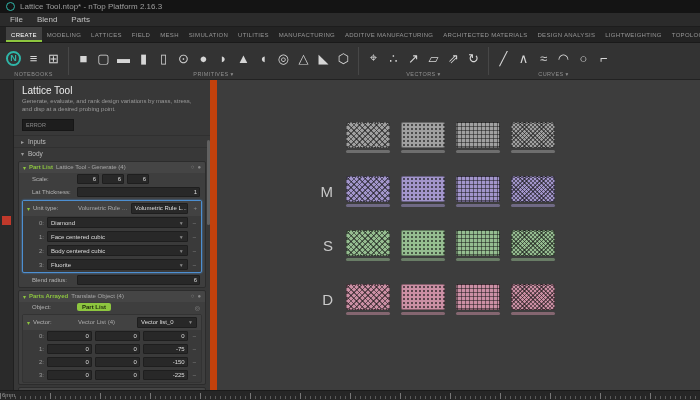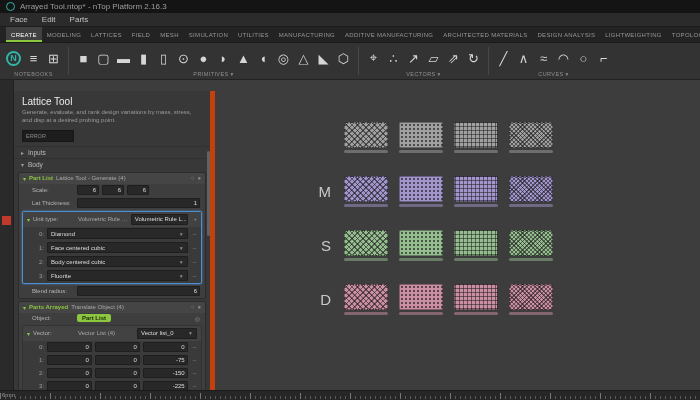--- a/index.html
+++ b/index.html
@@ -14,21 +14,21 @@
   .toolbar{height:36px;background:#333;display:flex;align-items:stretch;padding:0 4px;border-bottom:1px solid #222;}
   .tgroup{display:flex;flex-direction:column;justify-content:space-between;padding-top:2px;}
   .ticons{display:flex;align-items:center;gap:1px;flex:1;}
   .icon-btn{width:19px;height:22px;display:flex;align-items:center;justify-content:center;font-size:13px;color:#d6d6d6;border-radius:2px;}
   .logo{width:15px;height:15px;border-radius:50%;border:2px solid #2fb6a8;color:#2fb6a8;font-size:9px;font-weight:bold;display:flex;align-items:center;justify-content:center;box-sizing:border-box;}
   .glabel{font-size:5.5px;color:#8f8f8f;text-align:center;padding-bottom:2px;letter-spacing:.4px;}
   .vdiv{width:1px;background:#474747;margin:4px 5px;}
   .main{display:flex;height:310px;}
   .gutter{width:13px;background:#2a2a2a;position:relative;border-right:1px solid #202020;}
   .red-marker{position:absolute;left:2px;top:136px;width:9px;height:9px;background:#c0392b;}
-  .panel{width:196px;background:#383838;border-right:5px solid #c2410c;font-size:6px;position:relative;overflow:hidden;margin-top:11px;}
+  .panel{width:196px;background:#383838;border-right:7px solid #c2410c;font-size:6px;position:relative;overflow:hidden;}
   .panel-title{font-size:10px;color:#ececec;padding:5px 8px 2px;}
   .panel-desc{font-size:6px;line-height:1.3;color:#9a9a9a;padding:0 8px 3px;}
   .status-box{margin:2px 8px 4px;background:#1d1d1d;width:44px;height:10px;display:flex;align-items:center;padding:0 3px;font-size:5.5px;color:#8a8a8a;border:1px solid #161616;}
   .section-row{display:flex;align-items:center;gap:4px;padding:2px 7px;font-size:6.5px;color:#bdbdbd;border-top:1px solid #303030;}
   .chev{color:#9a9a9a;font-size:6px;}
   .chev.green{color:#8dc63f;}
   .block{margin:2px 4px;background:#3e3e3e;border:1px solid #2c2c2c;border-radius:2px;}
   .block-header{display:flex;align-items:center;gap:3px;padding:2px 4px;background:#454545;border-radius:2px 2px 0 0;}
   .block-name{color:#8dc63f;font-weight:bold;font-size:6px;white-space:nowrap;}
   .block-type{color:#a8a8a8;font-size:6px;overflow:hidden;white-space:nowrap;text-overflow:ellipsis;flex:1;}
@@ -61,26 +61,26 @@
   .tick{position:absolute;bottom:6px;width:1px;background:#5a5a5a;}
   .tick.tall{background:#777;}
   .rlabel{position:absolute;bottom:0px;font-size:5px;color:#8a8a8a;transform:translateX(-50%);}
   .scale-indicator{position:absolute;left:2px;bottom:7px;font-size:6px;color:#9a9a9a;}
 </style>
 </head>
 <body>
 
 <div class="titlebar">
   <span class="titledot"></span>
-  <span>Arrayed Tool.ntop* - nTop Platform 2.16.3</span>
+  <span>Lattice Tool.ntop* - nTop Platform 2.16.3</span>
 </div>
 
 <div class="menubar" id="menubar">
-    <span>Face</span>
-    <span>Edit</span>
+    <span>File</span>
+    <span>Blend</span>
     <span>Parts</span>
   </div>
 
 <div class="tabbar" id="tabbar">
     <span class="tab active">CREATE</span>
     <span class="tab">MODELING</span>
     <span class="tab">LATTICES</span>
     <span class="tab">FIELD</span>
     <span class="tab">MESH</span>
     <span class="tab">SIMULATION</span>

